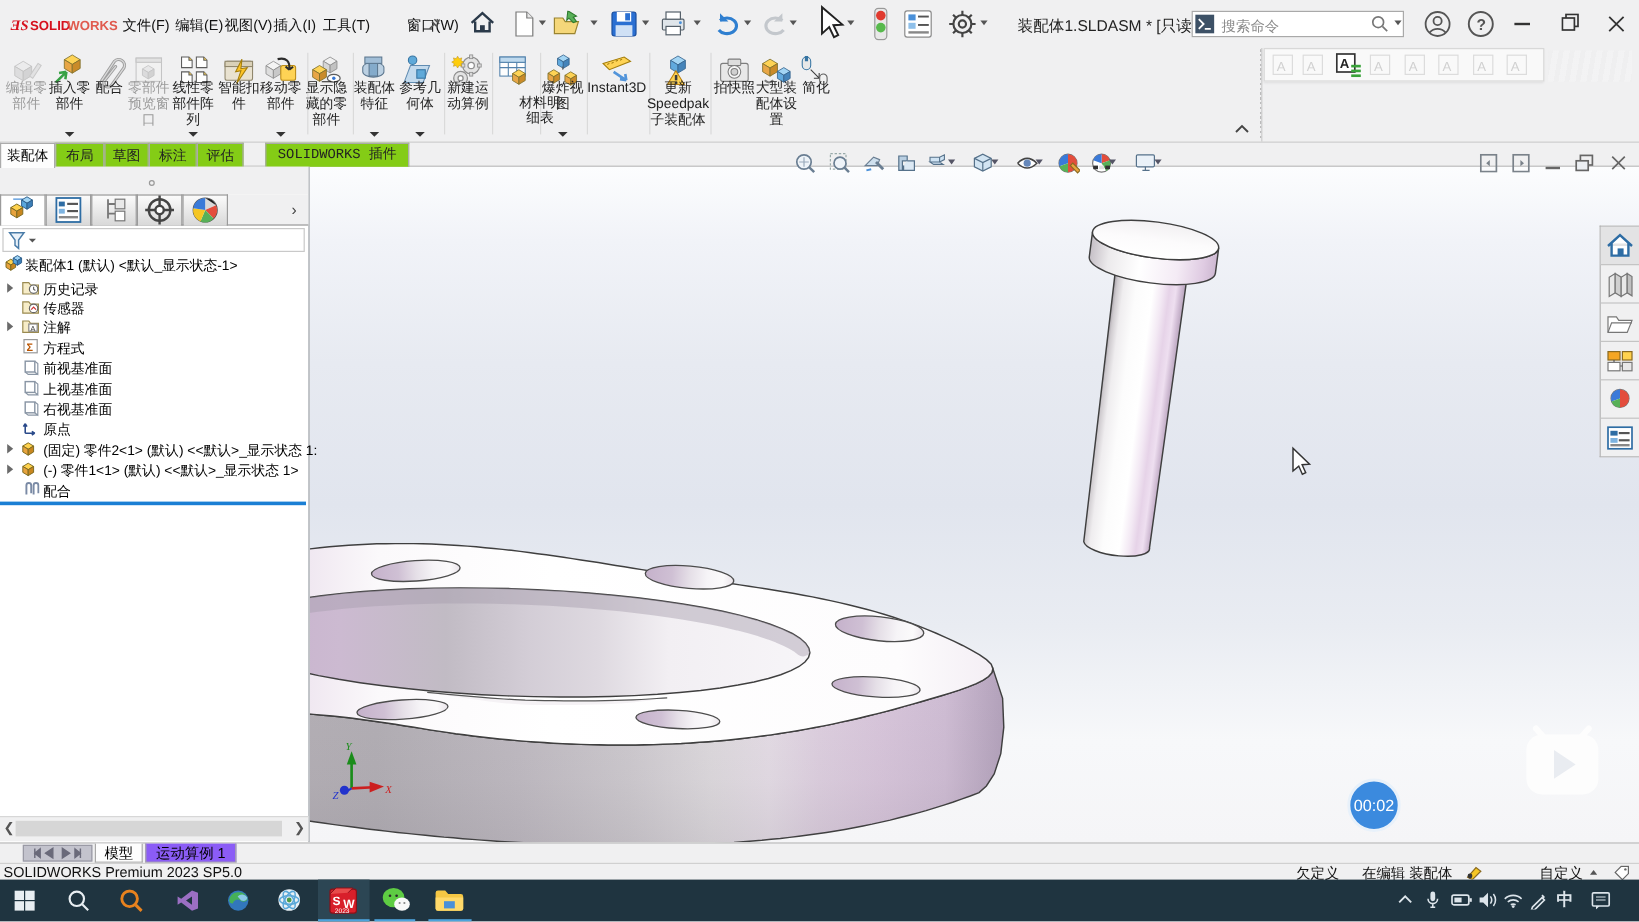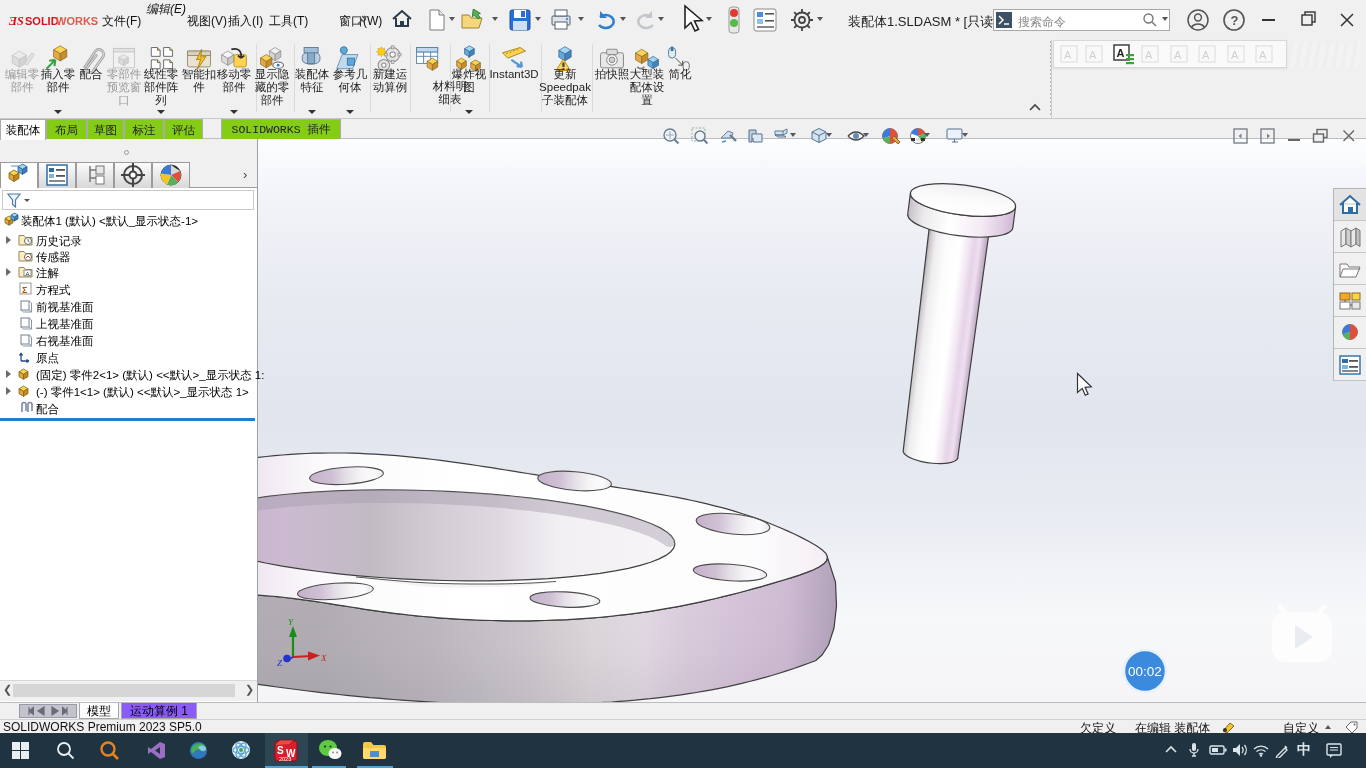--- a/index.html
+++ b/index.html
@@ -33,21 +33,21 @@
 .tpbtn{position:absolute;left:0;width:32px;height:32px;border-bottom:1px solid #c4c4c4;}
 .searchbox{position:absolute;left:993px;top:9px;width:177px;height:22px;background:#fff;border:1px solid #a9a9a9;}
 </style></head><body>
 <div id="titlebar" class="abs">
     <svg class="abs" style="left:8px;top:9px;" width="90" height="24" viewBox="0 0 90 24">
       <text x="1" y="16" font-size="12" font-style="italic" font-weight="bold" fill="#d6111e" font-family="Liberation Serif,serif">ƎS</text>
       <text x="17" y="16" font-size="11" font-weight="bold" fill="#d6111e">SOLID</text>
       <text x="48" y="16" font-size="11" font-weight="bold" fill="#e05a4e">WORKS</text>
     </svg>
     <div class="abs menu" style="left:102px;top:13px;">文件(F)</div>
-    <div class="abs menu" style="left:146px;top:1px;font-style:italic;">编辑(E)</div>
+    <div class="abs menu" style="left:146px;top:13px;">编辑(E)</div>
     <div class="abs menu" style="left:187px;top:13px;">视图(V)</div>
     <div class="abs menu" style="left:228px;top:13px;">插入(I)</div>
     <div class="abs menu" style="left:269px;top:13px;">工具(T)</div>
     <div class="abs menu" style="left:311px;top:13px;margin-left:28px;">窗口(W)</div>
     <svg class="abs" style="left:355px;top:13px;" width="14" height="14" viewBox="0 0 14 14">
       <path d="M3,11 L7,7 M7,3 l4,4 M5,5 l4,4 M9,3 l2,2" stroke="#555" stroke-width="1.3" fill="none"></path>
     </svg>
     <svg class="abs" style="left:390px;top:8px;" width="24" height="22" viewBox="0 0 24 22">
       <path d="M3,11 L12,3 L21,11 M6,10 v8 h12 v-8" stroke="#2b3a4a" stroke-width="2" fill="none"></path>
       <rect x="10" y="13" width="4" height="5" fill="#2b3a4a"></rect>

